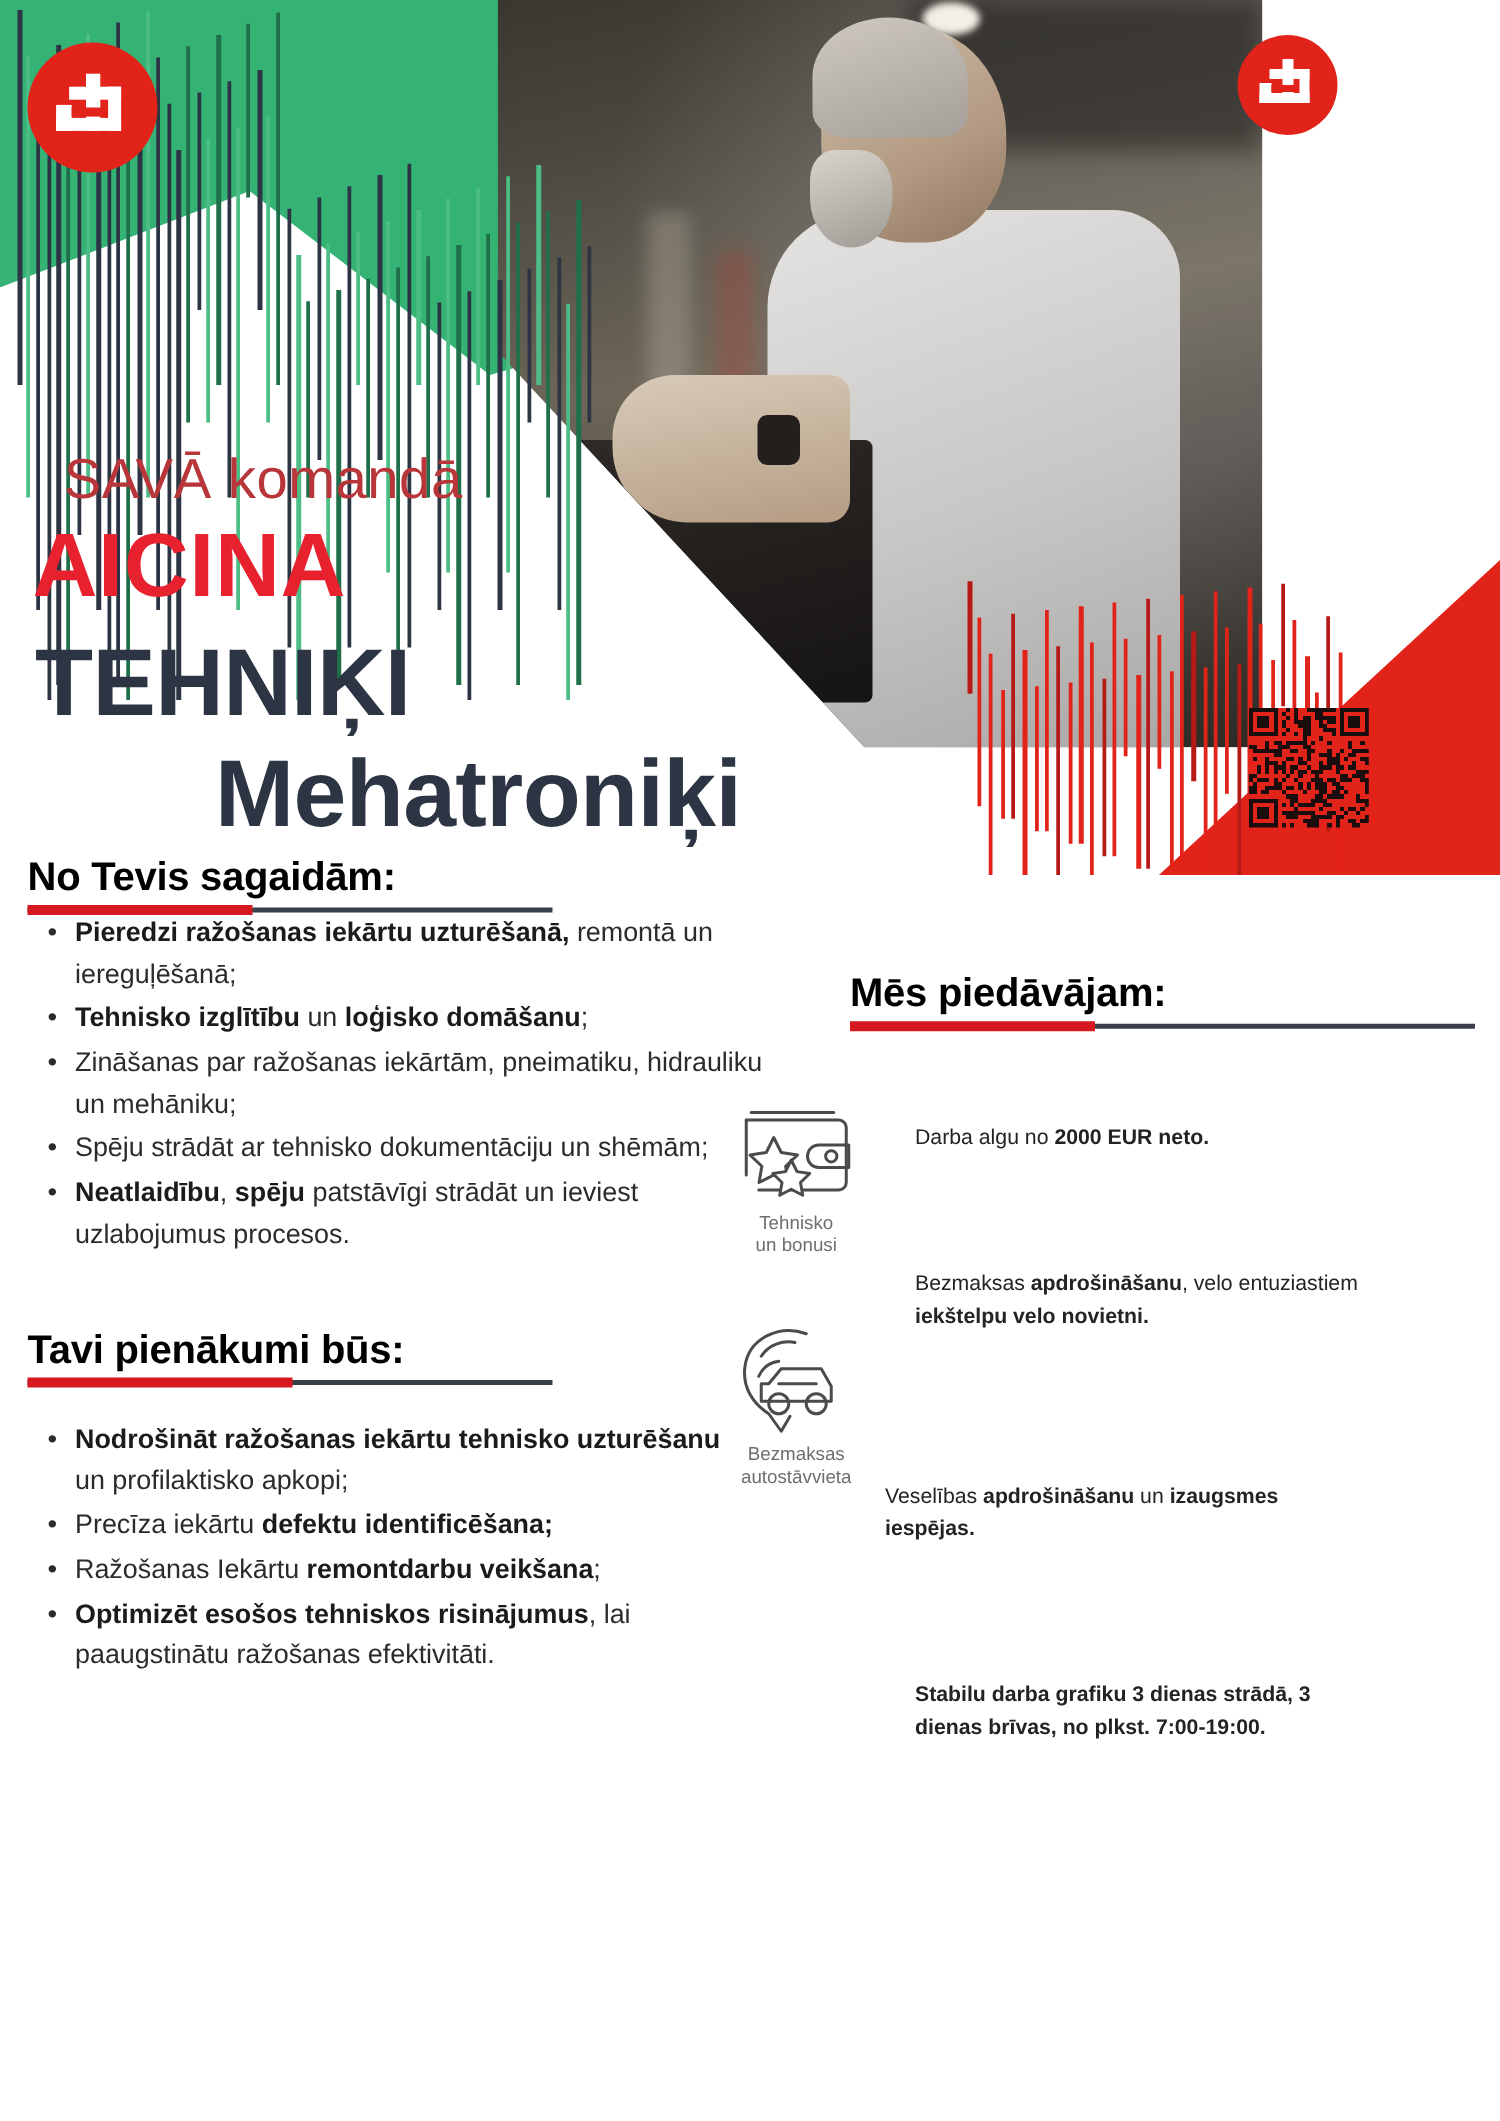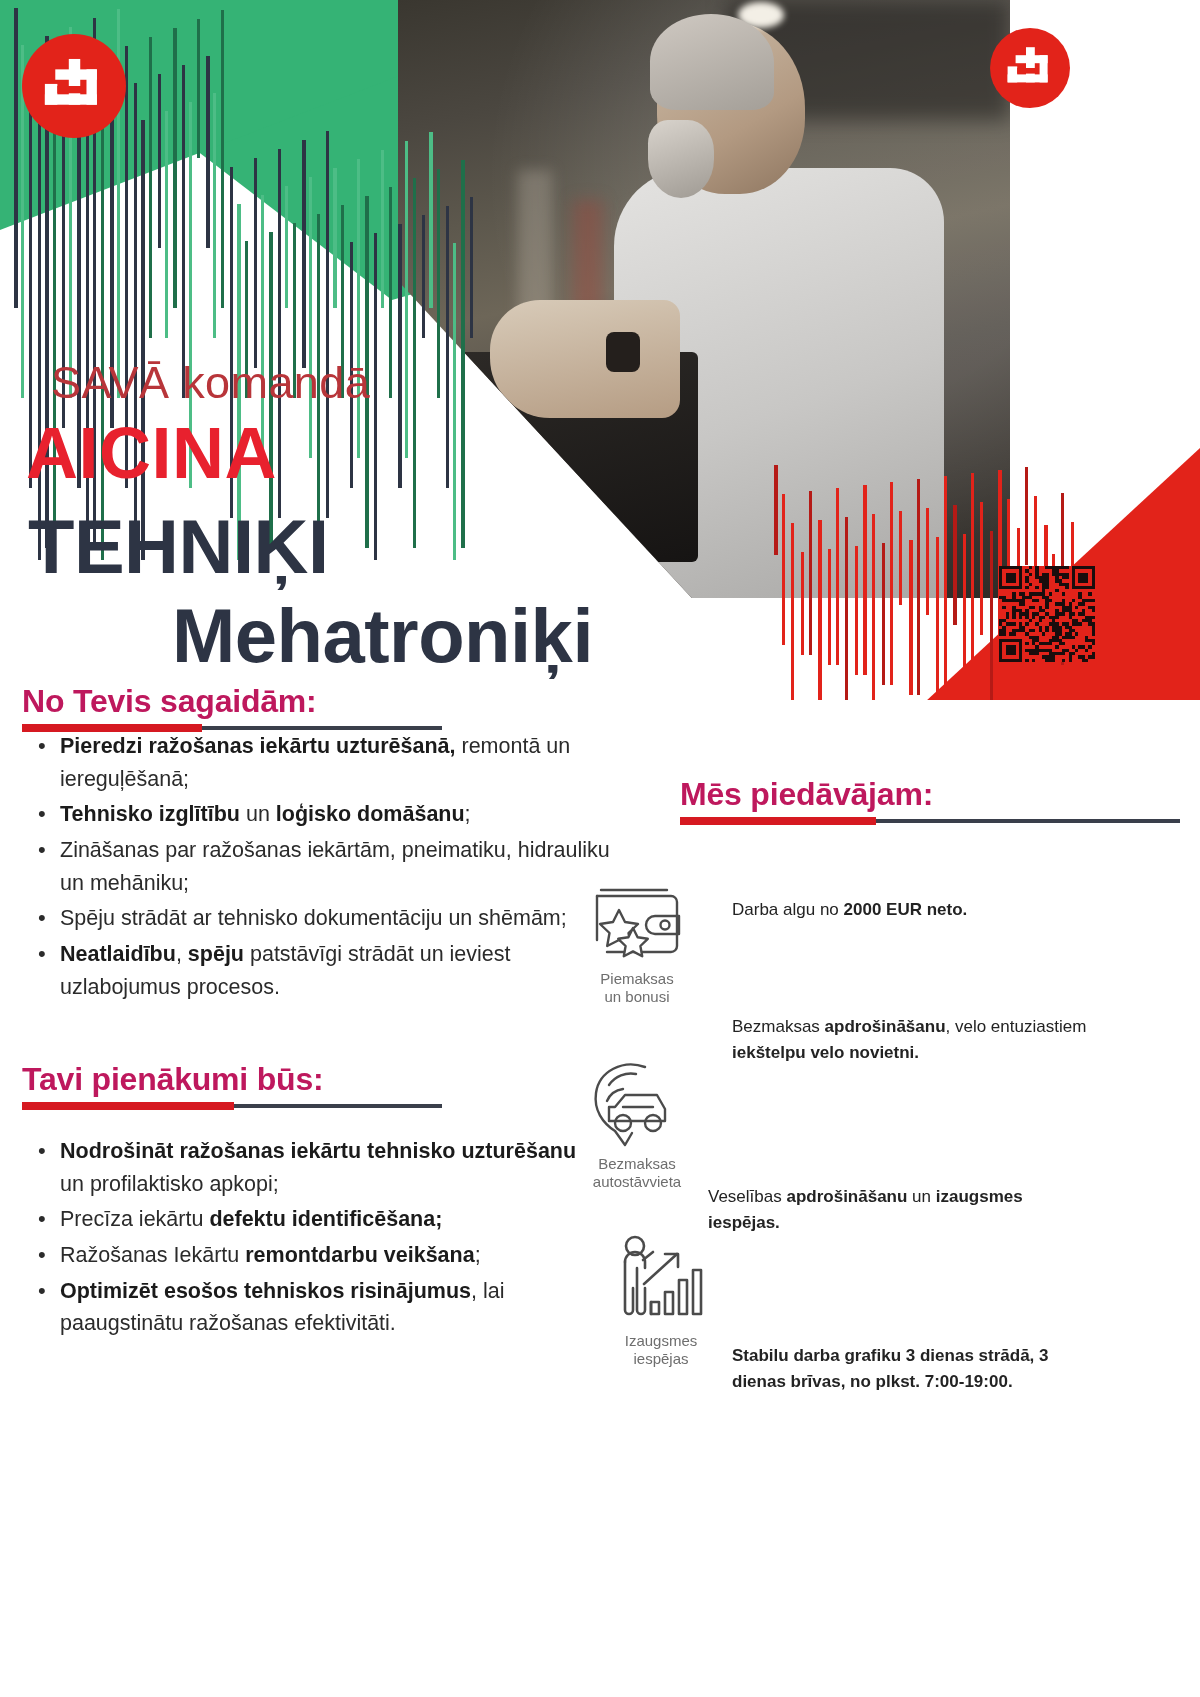--- a/index.html
+++ b/index.html
@@ -93,21 +93,21 @@
     position: absolute; left: 28px; top: 503px; z-index: 8;
     font-size: 76px; font-weight: 700; color: #2d3444; letter-spacing: -.5px;
   }
   .job2 {
     position: absolute; left: 172px; top: 592px; z-index: 8;
     font-size: 76px; font-weight: 700; color: #2d3444; letter-spacing: -.5px;
   }
 
   
   .sect-h { position: absolute; z-index: 8; }
-  .sect-h .t { font-size: 32px; font-weight: 700; color: #be185d; letter-spacing: -.2px; white-space: nowrap; }
+  .sect-h .t { font-size: 32px; font-weight: 700; color: #000000; letter-spacing: -.2px; white-space: nowrap; }
   .rule { position: relative; height: 4px; margin-top: 6px; background: #3a3f4b; }
   .rule::before { content:""; position:absolute; left:0; top:-2px; height:8px; background:#d61921; }
 
   #h-req { left: 22px; top: 683px; width: 420px; }
   #h-req .rule { width: 420px; }
   #h-req .rule::before { width: 180px; }
 
   #h-duty { left: 22px; top: 1061px; width: 420px; }
   #h-duty .rule { width: 420px; }
   #h-duty .rule::before { width: 212px; }
@@ -735,21 +735,21 @@
     <svg width="104" height="86" viewBox="0 0 104 86" fill="none" stroke="#4b4b4b" stroke-width="2.4" stroke-linecap="round" stroke-linejoin="round">
       <path d="M12 16h74a6 6 0 0 1 6 6v44a6 6 0 0 1-6 6H22"></path>
       <path d="M12 16v44"></path>
       <path d="M16 10h66"></path>
       <path d="M70 36h24v18H70a9 9 0 0 1 0-18z"></path>
       <circle cx="80" cy="45" r="4.5"></circle>
       <path d="M34 30l6 12 13 2-9.5 9 2.3 13L34 60l-11.8 6 2.3-13L15 44l13-2z"></path>
       <path d="M48 48l4.6 9.3 10.2 1.5-7.4 7.2 1.8 10.2L48 71.4 38.8 76.2l1.8-10.2-7.4-7.2 10.2-1.5z" fill="#fff"></path>
     </svg>
     <div class="cap">
-      <div>Piemaksas</div>
+      <div>Tehnisko</div>
       <div>un bonusi</div>
     </div>
   </div>
   <div class="offer offer-text" id="tx-1"><span>Darba algu no </span><b>2000  EUR neto.</b></div>
 
   <div class="offer offer-icon" id="ic-2">
     <svg width="104" height="96" viewBox="0 0 104 96" fill="none" stroke="#4b4b4b" stroke-width="2.4" stroke-linecap="round" stroke-linejoin="round">
       <path d="M60 12C38 4 14 16 11 38c-2.4 17 6.6 30 19 38l10 14 7-12"></path>
       <path d="M24 30c6-9 17-13 27-11"></path>
       <path d="M22 46c3-7 9-11 16-12"></path>
@@ -758,37 +758,17 @@
       <circle cx="38" cy="68" r="8"></circle>
       <circle cx="68" cy="68" r="8"></circle>
     </svg>
     <div class="cap">
       <div>Bezmaksas</div>
       <div>autostāvvieta</div>
     </div>
   </div>
   <div class="offer offer-text" id="tx-2"><span>Bezmaksas </span><b>apdrošināšanu</b><span>, velo entuziastiem </span><b>iekštelpu velo novietni.</b></div>
 
-  <div class="offer offer-icon" id="ic-3">
-    <svg width="96" height="96" viewBox="0 0 96 96" fill="none" stroke="#4b4b4b" stroke-width="2.6" stroke-linecap="round" stroke-linejoin="round">
-      <circle cx="22" cy="14" r="9"></circle>
-      <path d="M12 30a10 10 0 0 1 20 0v6"></path>
-      <path d="M12 30v48a4 4 0 0 0 8 0V56"></path>
-      <path d="M24 36v42a4 4 0 0 0 8 0V56"></path>
-      <path d="M30 28l10-8"></path>
-      <path d="M31 52L64 22"></path>
-      <path d="M52 22h13v13"></path>
-      <path d="M38 70v12"></path>
-        <path d="M38 70h8v12h-8z"></path>
-      <path d="M52 60h8v22h-8z"></path>
-      <path d="M66 48h8v34h-8z"></path>
-      <path d="M80 38h8v44h-8z"></path>
-    </svg>
-    <div class="cap">
-      <div>Izaugsmes</div>
-      <div>iespējas</div>
-    </div>
-  </div>
   <div class="offer offer-text" id="tx-3"><span>Veselības </span><b>apdrošināšanu</b><span> un </span><b>izaugsmes iespējas.</b></div>
 
   <div class="offer offer-text" id="tx-4"><b>Stabilu darba grafiku 3 dienas strādā, 3 dienas brīvas, no plkst. 7:00-19:00.</b></div>
 
 </div>
 
 </body></html>

